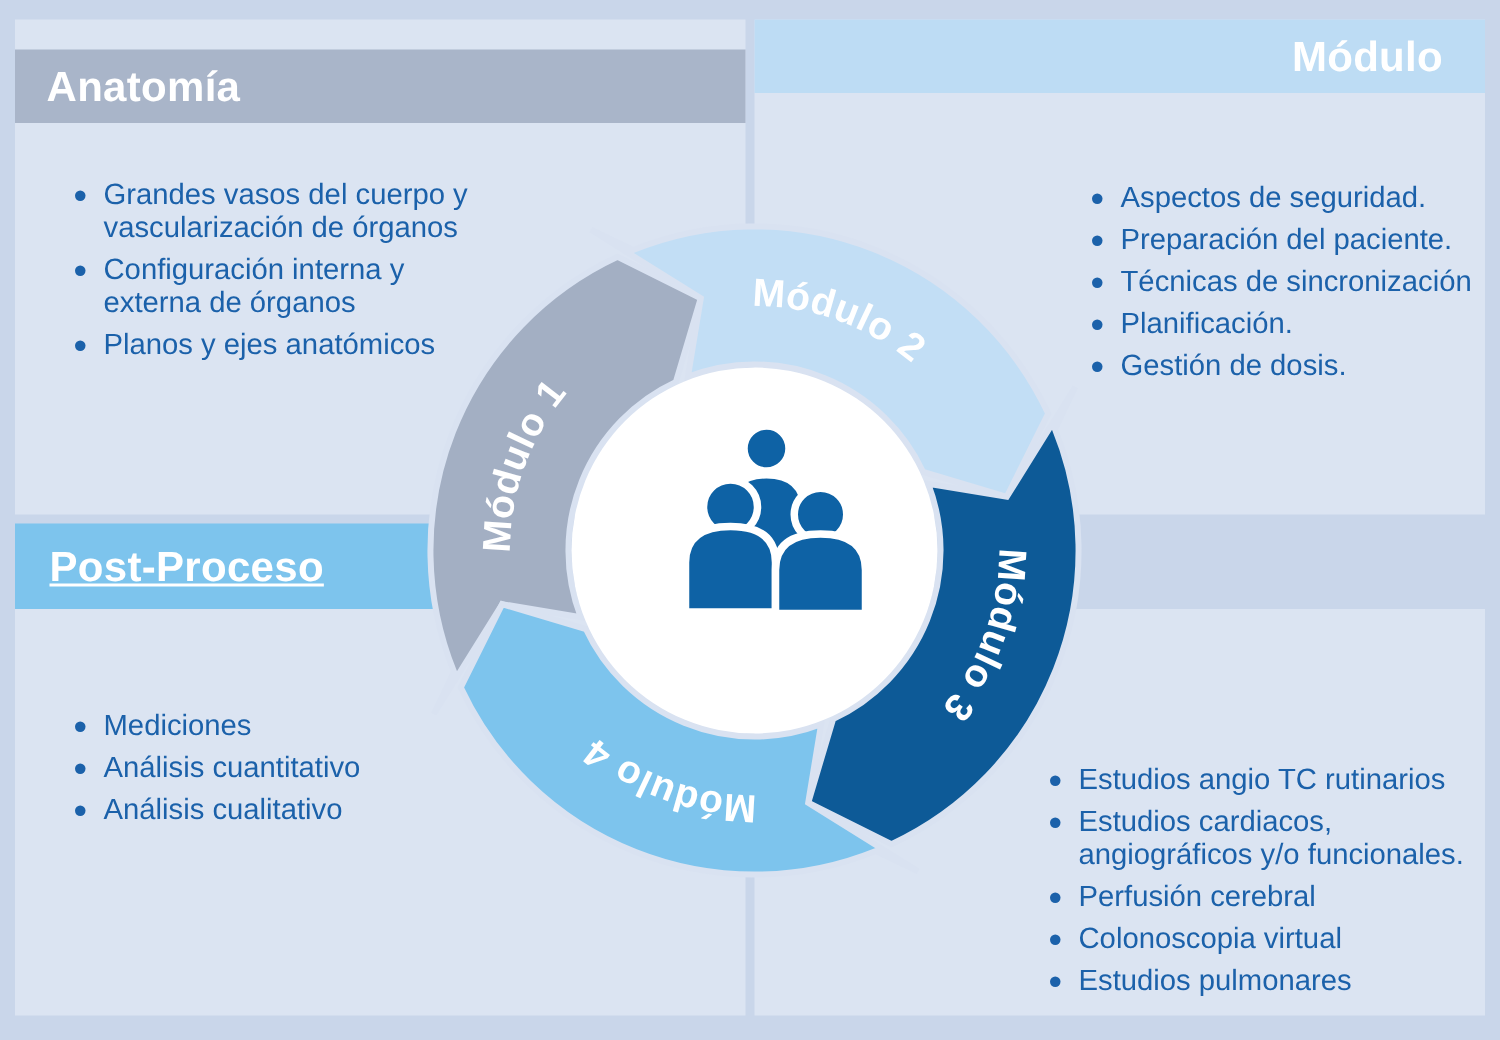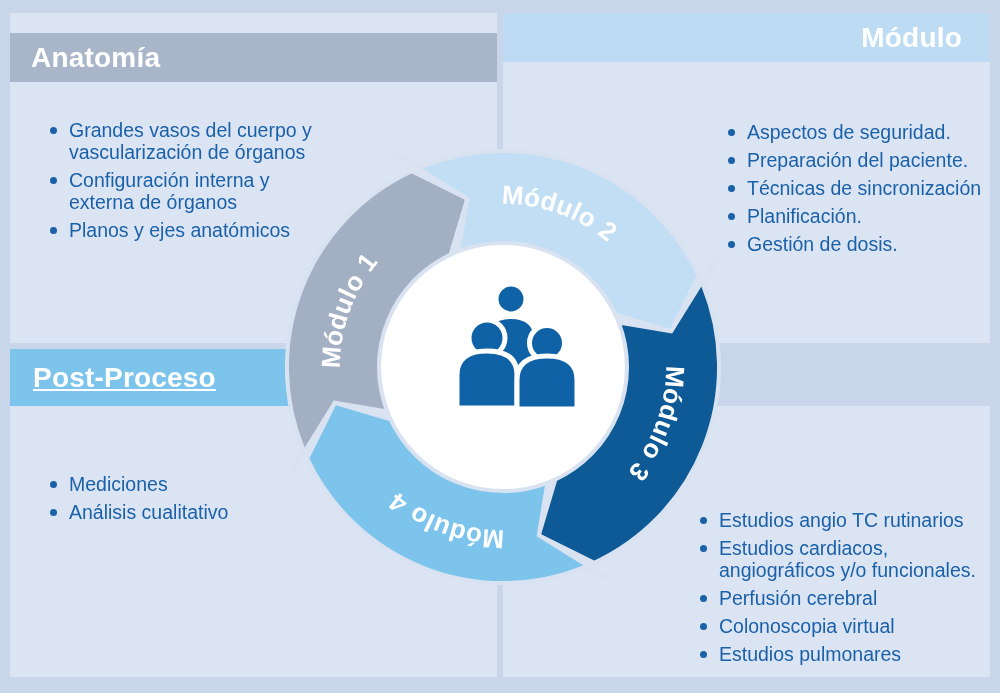--- a/index.html
+++ b/index.html
@@ -74,20 +74,21 @@
   <ul class="blist list-tecnica">
     <li>Aspectos de seguridad.</li>
     <li>Preparación del paciente.</li>
     <li>Técnicas de sincronización</li>
     <li>Planificación.</li>
     <li>Gestión de dosis.</li>
   </ul>
 
   <ul class="blist list-postproceso">
     <li>Mediciones</li>
+    <li>Análisis cuantitativo</li>
     <li>Análisis cualitativo</li>
   </ul>
 
   <ul class="blist list-procedimiento">
     <li>Estudios angio TC rutinarios</li>
     <li>Estudios cardiacos, angiográficos y/o funcionales.</li>
     <li>Perfusión cerebral</li>
     <li>Colonoscopia virtual</li>
     <li>Estudios pulmonares</li>
   </ul>

